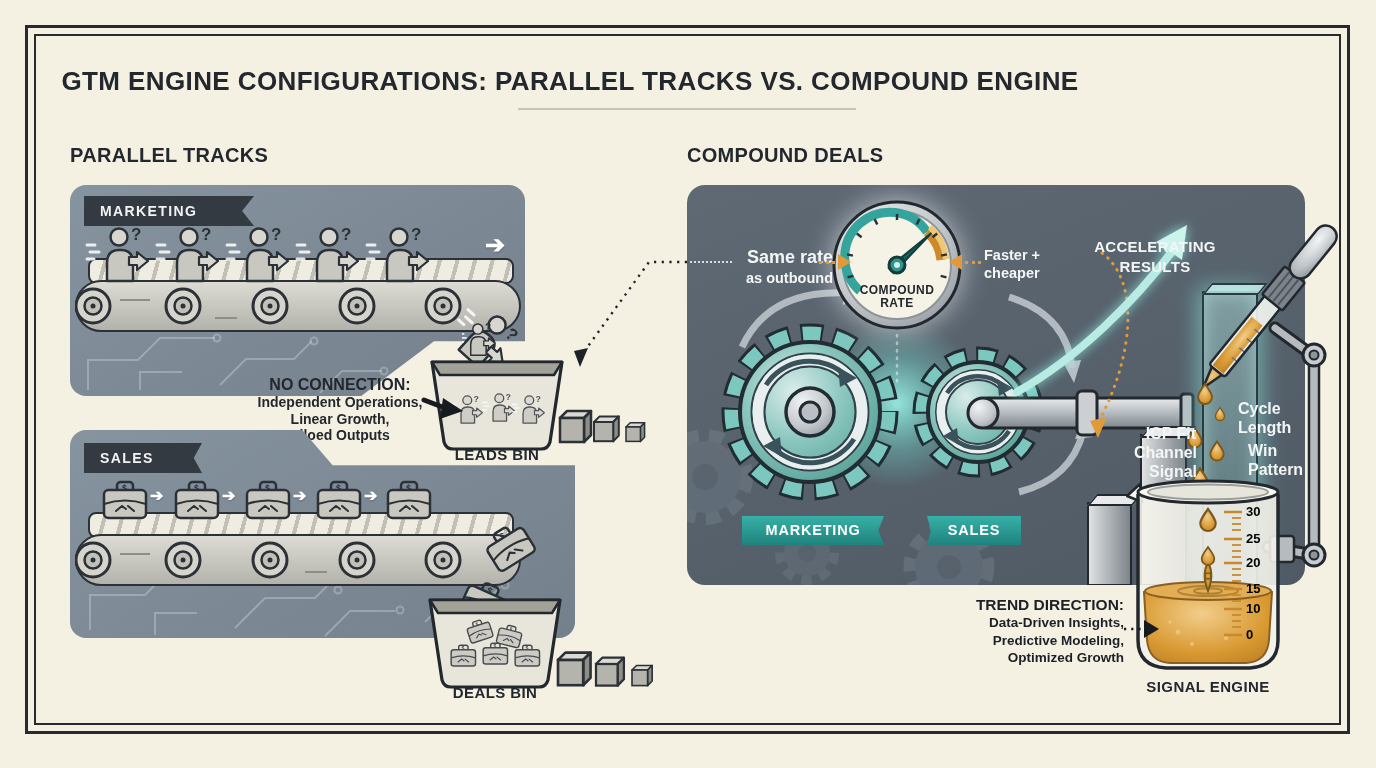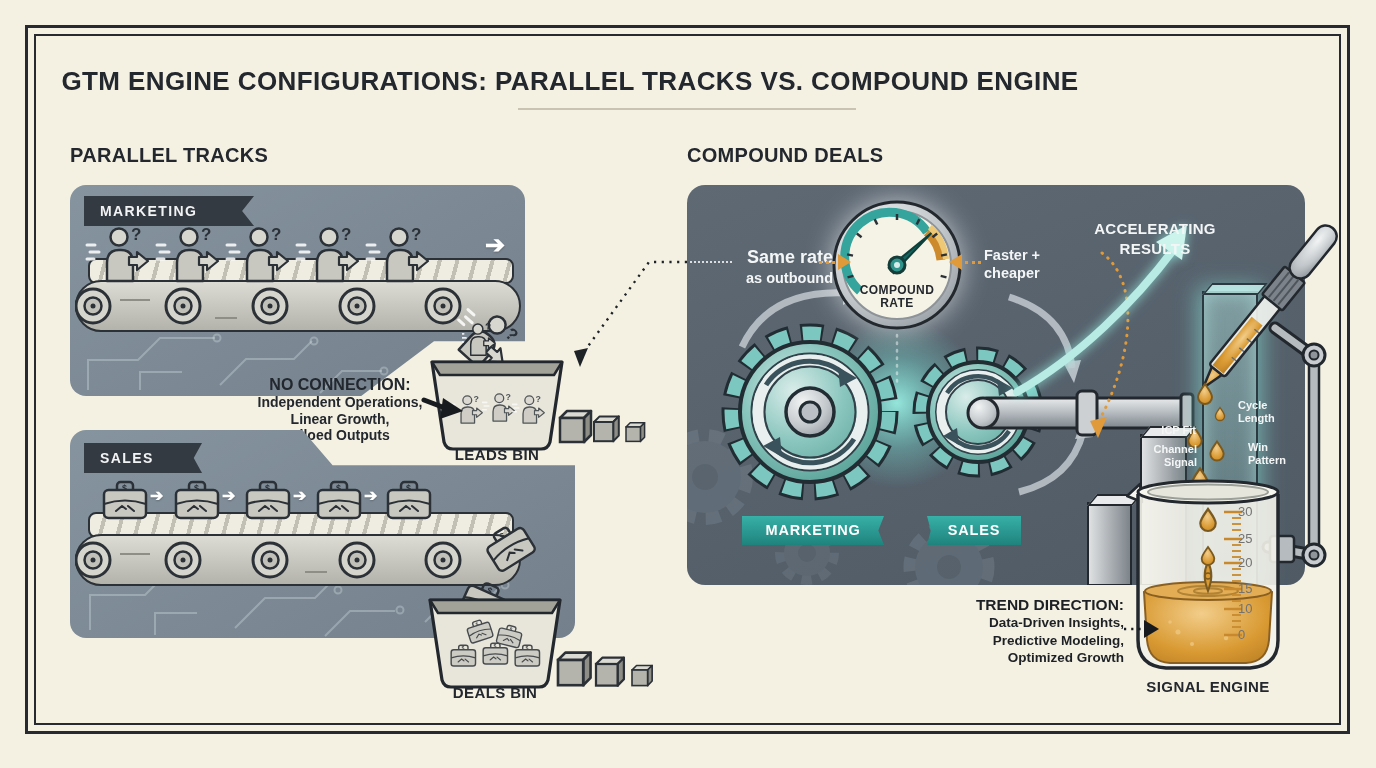--- a/index.html
+++ b/index.html
@@ -30,22 +30,22 @@
   .banner-s{clip-path:polygon(0 0,100% 0,100% 100%,0 100%,4% 50%);}
   .bar{position:absolute;background:linear-gradient(90deg,#dfe1e2,#9aa0a5 70%,#7d848a);border:2.5px solid #23282e;box-sizing:border-box;}
   .bar::before{content:'';position:absolute;left:-2.5px;top:-10px;width:100%;height:8px;background:#e8eaeb;border:2.5px solid #23282e;transform:skewX(-40deg);transform-origin:bottom left;}
   .tealbar{position:absolute;background:linear-gradient(180deg,rgba(195,255,248,.38),rgba(140,230,220,.16));border:2.5px solid #2b3a40;box-sizing:border-box;box-shadow:0 0 22px 4px rgba(140,240,228,.55),inset 0 0 18px rgba(200,255,250,.5);}
   .tealbar::before{content:'';position:absolute;left:-2.5px;top:-10px;width:100%;height:8px;background:rgba(210,255,250,.75);border:2.5px solid #2b3a40;transform:skewX(-40deg);transform-origin:bottom left;}
   .tri-r{width:0;height:0;border-top:8px solid transparent;border-bottom:8px solid transparent;border-left:13px solid #e09a3a;}
   .tri-l{width:0;height:0;border-top:8px solid transparent;border-bottom:8px solid transparent;border-right:13px solid #e09a3a;}
   .dotline-o{position:absolute;border-top:3px dotted #e09a3a;}
   .dotline-w{position:absolute;border-top:2.5px dotted rgba(255,255,255,.78);}
   .gauge-label{position:absolute;left:837px;top:284px;width:120px;text-align:center;font-size:12px;font-weight:800;color:#23272e;line-height:13px;letter-spacing:.4px;}
-  .droplabel{position:absolute;color:#f4f6f6;font-size:11px;font-weight:700;line-height:1.2;}
-  .scaleNum{position:absolute;left:112px;width:40px;font-size:13px;font-weight:400;color:#737373;}
+  .droplabel{position:absolute;color:#f4f6f6;font-size:16px;font-weight:700;line-height:1.2;}
+  .scaleNum{position:absolute;left:120px;width:40px;font-size:13px;font-weight:700;color:#000000;}
   .trend{position:absolute;left:940px;top:596px;width:184px;text-align:right;color:#1d2126;}
   .trend-title{font-size:15.5px;font-weight:800;}
   .trend-line{font-size:13.5px;font-weight:700;line-height:1.3;}
   svg{display:block;}
 </style>
 </head>
 <body>
 
 <svg width="0" height="0" style="position:absolute">
   <defs>
@@ -392,21 +392,21 @@
     </div>
     <div class="dotline-w" style="left:3px;top:76px;width:42px;"></div>
     <div class="dotline-o" style="left:132px;top:76px;width:16px;"></div>
     <div class="abs tri-r" style="left:151px;top:69px;"></div>
     <div class="abs tri-l" style="left:262px;top:69px;"></div>
     <div class="dotline-o" style="left:278px;top:76px;width:16px;"></div>
     <div class="abs" style="left:297px;top:61px;width:110px;">
       <div class="wtext" style="position:static;font-size:14.5px;line-height:1.25;">Faster +</div>
       <div class="wtext" style="position:static;font-size:14.5px;line-height:1.25;">cheaper</div>
     </div>
-    <div class="abs" style="left:405px;top:34px;width:126px;text-align:center;">
+    <div class="abs" style="left:405px;top:52px;width:126px;text-align:center;">
       <div class="wtext" style="position:static;font-size:15px;line-height:1.3;letter-spacing:.3px;">ACCELERATING</div>
       <div class="wtext" style="position:static;font-size:15px;line-height:1.3;letter-spacing:.3px;">RESULTS</div>
     </div>
 
     <div class="bar" style="left:400px;top:317px;width:45px;height:84px;"></div>
     <div class="bar" style="left:453px;top:249px;width:47px;height:152px;"></div>
     <div class="tealbar" style="left:515px;top:106px;width:56px;height:295px;"></div>
 
     <div class="banner banner-m" style="left:55px;top:331px;width:142px;"><span>MARKETING</span></div>
     <div class="banner banner-s" style="left:240px;top:331px;width:94px;"><span>SALES</span></div>

